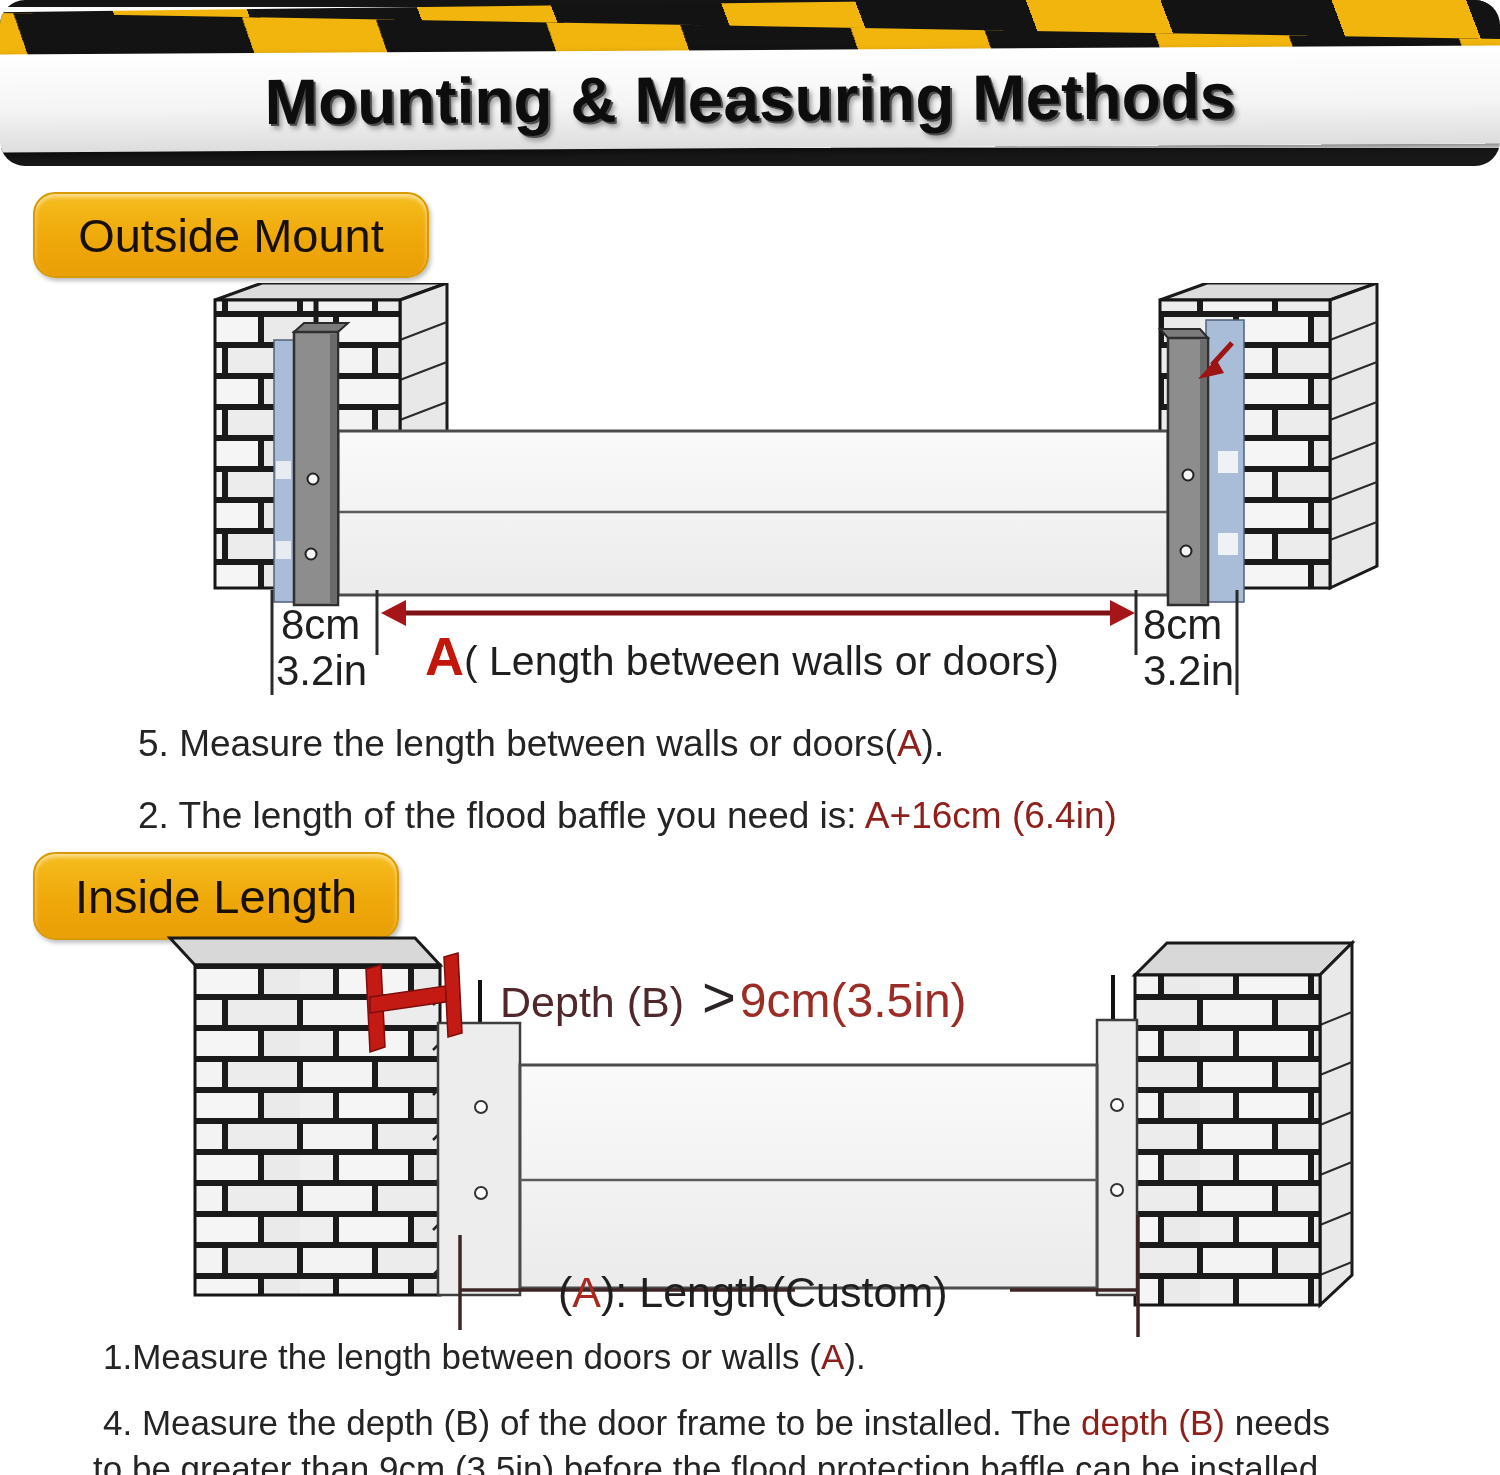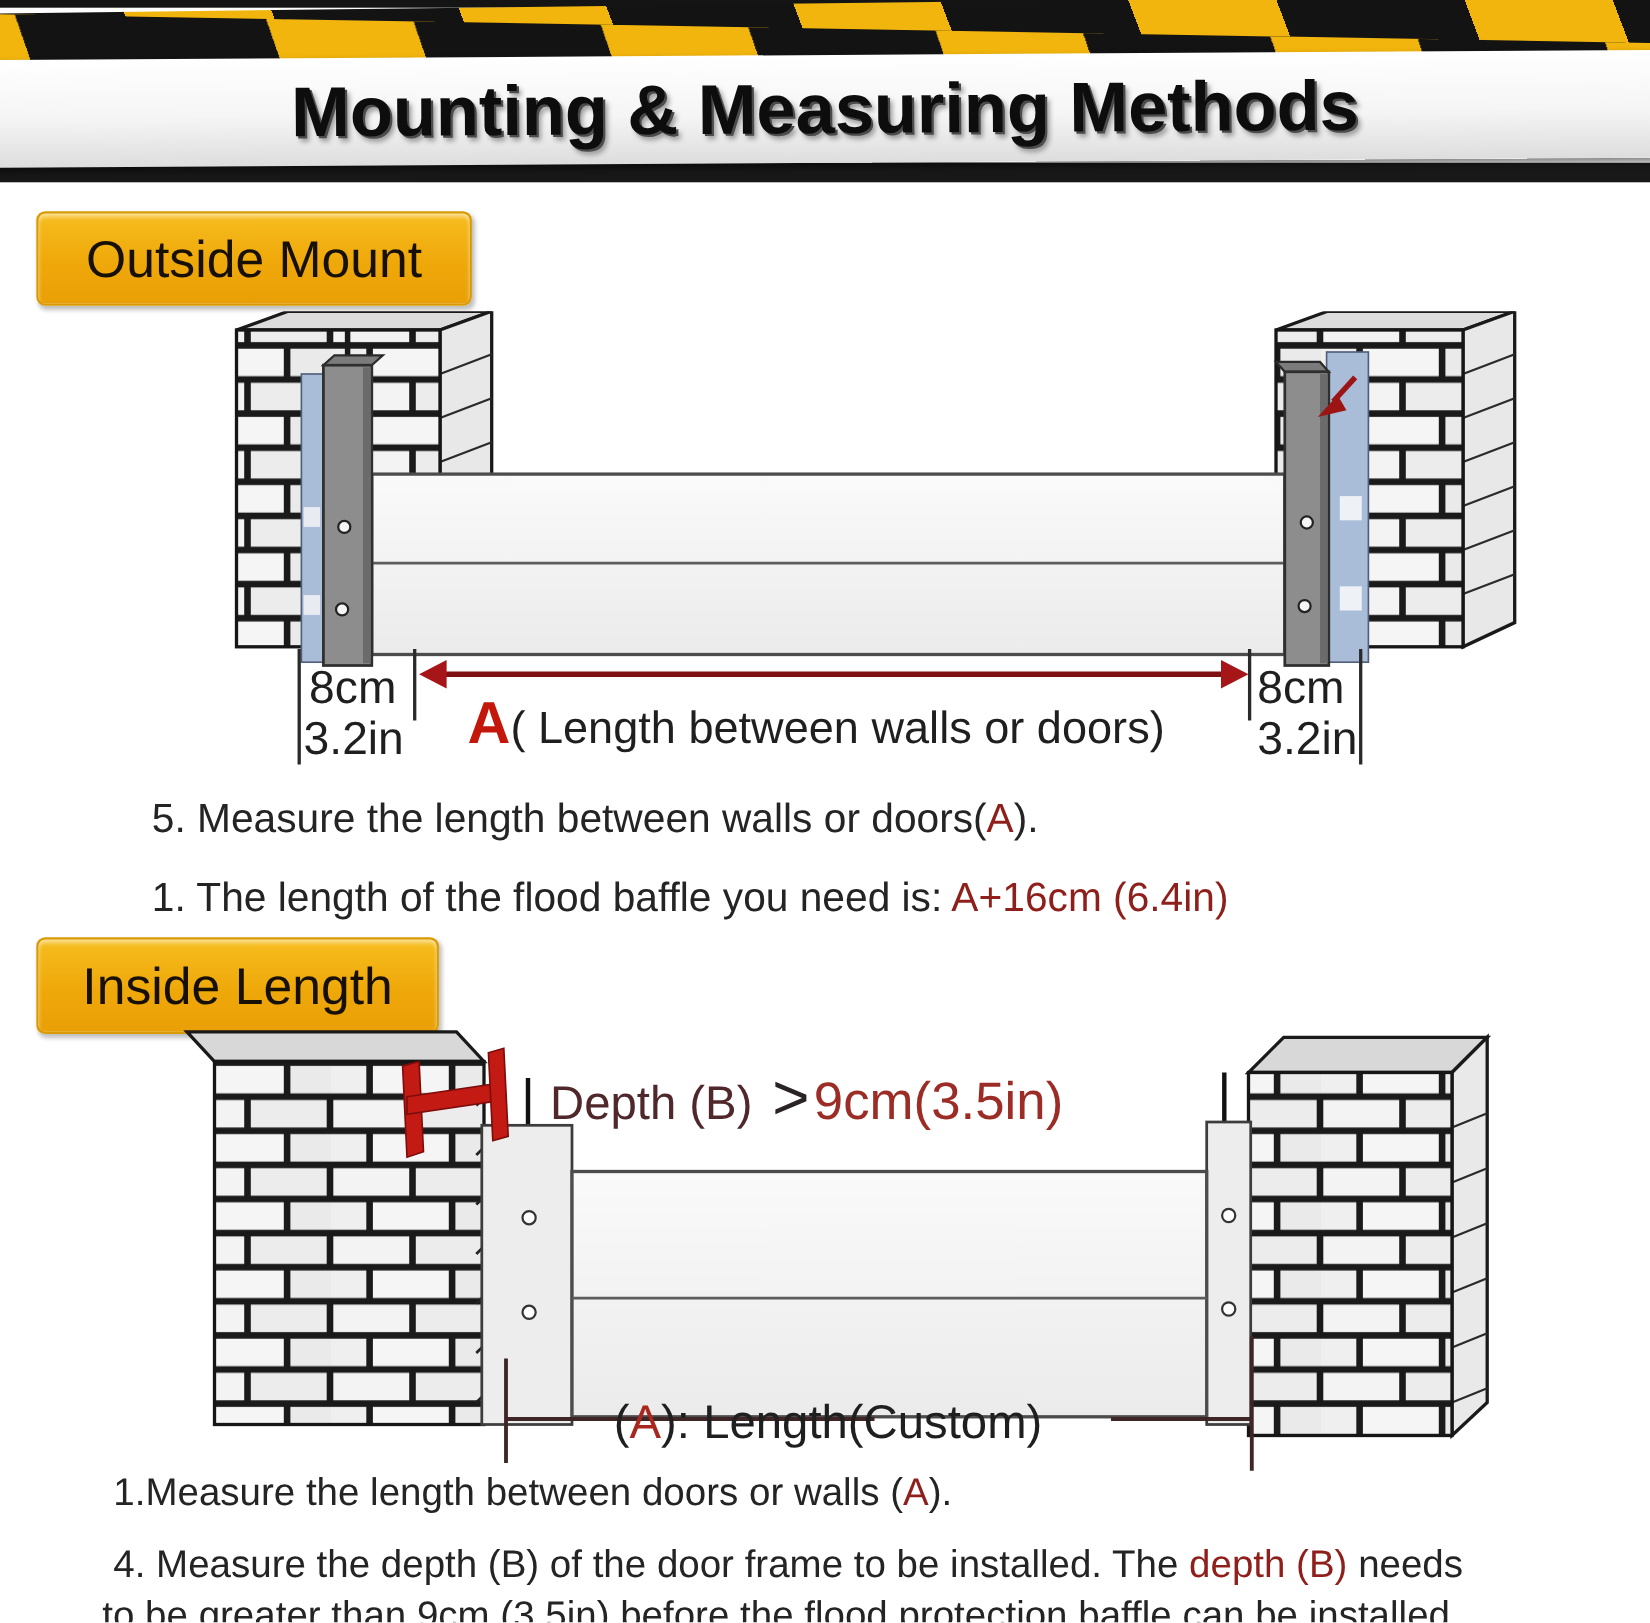--- a/index.html
+++ b/index.html
@@ -1,36 +1,36 @@
 <!DOCTYPE html>
 <html><head>
 <meta charset="utf-8">
 <style>
   html,body{margin:0;padding:0;background:#ffffff;}
   body{width:1500px;height:1475px;font-family:"Liberation Sans",sans-serif;}
   .page{position:relative;width:1500px;height:1475px;background:#ffffff;overflow:hidden;}
 
   
-  .hazard-header{position:absolute;top:0;left:0;width:1500px;height:166px;background:#fdfdfd;overflow:hidden;}
+  .hazard-header{position:absolute;top:0;left:0;width:1500px;height:166px;background:#fdfdfd;overflow:hidden;border-radius:25px;}
   .top-line{position:absolute;top:0;left:0;right:0;height:7px;background:#141414;}
   .tape{position:absolute;left:-40px;right:-40px;background:repeating-linear-gradient(70deg,#131313 0 160px,#f2b50d 160px 286px);}
   .tape-1{top:3px;height:48px;transform:rotate(-0.7deg);}
   .tape-2{top:26px;height:52px;transform:rotate(1.0deg);background-position:130px 0;}
   .header-bar{position:absolute;top:148px;left:0;right:0;height:18px;background:#181818;}
   .title-band{position:absolute;top:50px;left:-12px;right:-12px;height:98px;
     background:linear-gradient(180deg,#ffffff 0%,#f5f5f5 55%,#dddddd 100%);
     transform:rotate(-0.35deg);box-shadow:0 4px 7px rgba(0,0,0,0.5);
     display:flex;align-items:center;justify-content:center;}
   .page-title{margin:0;font-size:64px;font-weight:bold;color:#0d0d0d;letter-spacing:0px;
     text-shadow:2px 2px 0 #4c4c4c,4px 5px 5px #9a9a9a;}
 
   
   .badge{position:absolute;display:flex;align-items:center;justify-content:center;
     background:linear-gradient(180deg,#f6bd1e 0%,#efa80a 55%,#e99f06 100%);
-    border:2px solid #d89a05;border-radius:8px;color:#171007;font-size:47px;
+    border:2px solid #d89a05;border-radius:22px;color:#171007;font-size:47px;
     box-shadow:inset 0 3px 4px rgba(255,255,255,0.55),2px 3px 4px rgba(0,0,0,0.25);}
   .badge-outside{left:33px;top:192px;width:392px;height:82px;}
   .badge-inside{left:33px;top:852px;width:362px;height:84px;}
 
   
   .diagram{position:absolute;left:0;width:1500px;display:block;}
   .diagram-outside{top:283px;height:432px;}
   .diagram-inside{top:935px;height:410px;}
 
   
@@ -156,21 +156,21 @@
 
     <text x="281" y="356" font-size="42" fill="#1f1f1f">8cm</text>
     <text x="276" y="402" font-size="42" fill="#1f1f1f">3.2in</text>
     <text x="1143" y="356" font-size="42" fill="#1f1f1f">8cm</text>
     <text x="1143" y="402" font-size="42" fill="#1f1f1f">3.2in</text>
     <text x="425" y="392"><tspan font-size="54" font-weight="bold" fill="#c3170b">A</tspan><tspan font-size="41" fill="#1f1f1f">( Length between walls or doors)</tspan></text>
   </svg>
 
   <div class="steps steps-outside">
     <p><span>5. Measure the length between walls or doors(</span><span class="accent-red">A</span><span>).</span></p>
-    <p><span>1. The length of the flood baffle you need is: </span><span class="accent-red">A+16cm (6.4in)</span></p>
+    <p><span>2. The length of the flood baffle you need is: </span><span class="accent-red">A+16cm (6.4in)</span></p>
   </div>
 
   <div class="badge badge-inside">Inside Length</div>
 
   <svg class="diagram diagram-inside" viewBox="0 0 1500 410">
 
     <g>
       <polygon points="195,30 440,30 415,3 170,3" fill="#d8d8d8" stroke="#1a1a1a" stroke-width="3"></polygon>
       <rect x="195" y="30" width="245" height="330" fill="url(#brick)" stroke="#161616" stroke-width="3"></rect>
       <g stroke="#222222" stroke-width="2.5">

